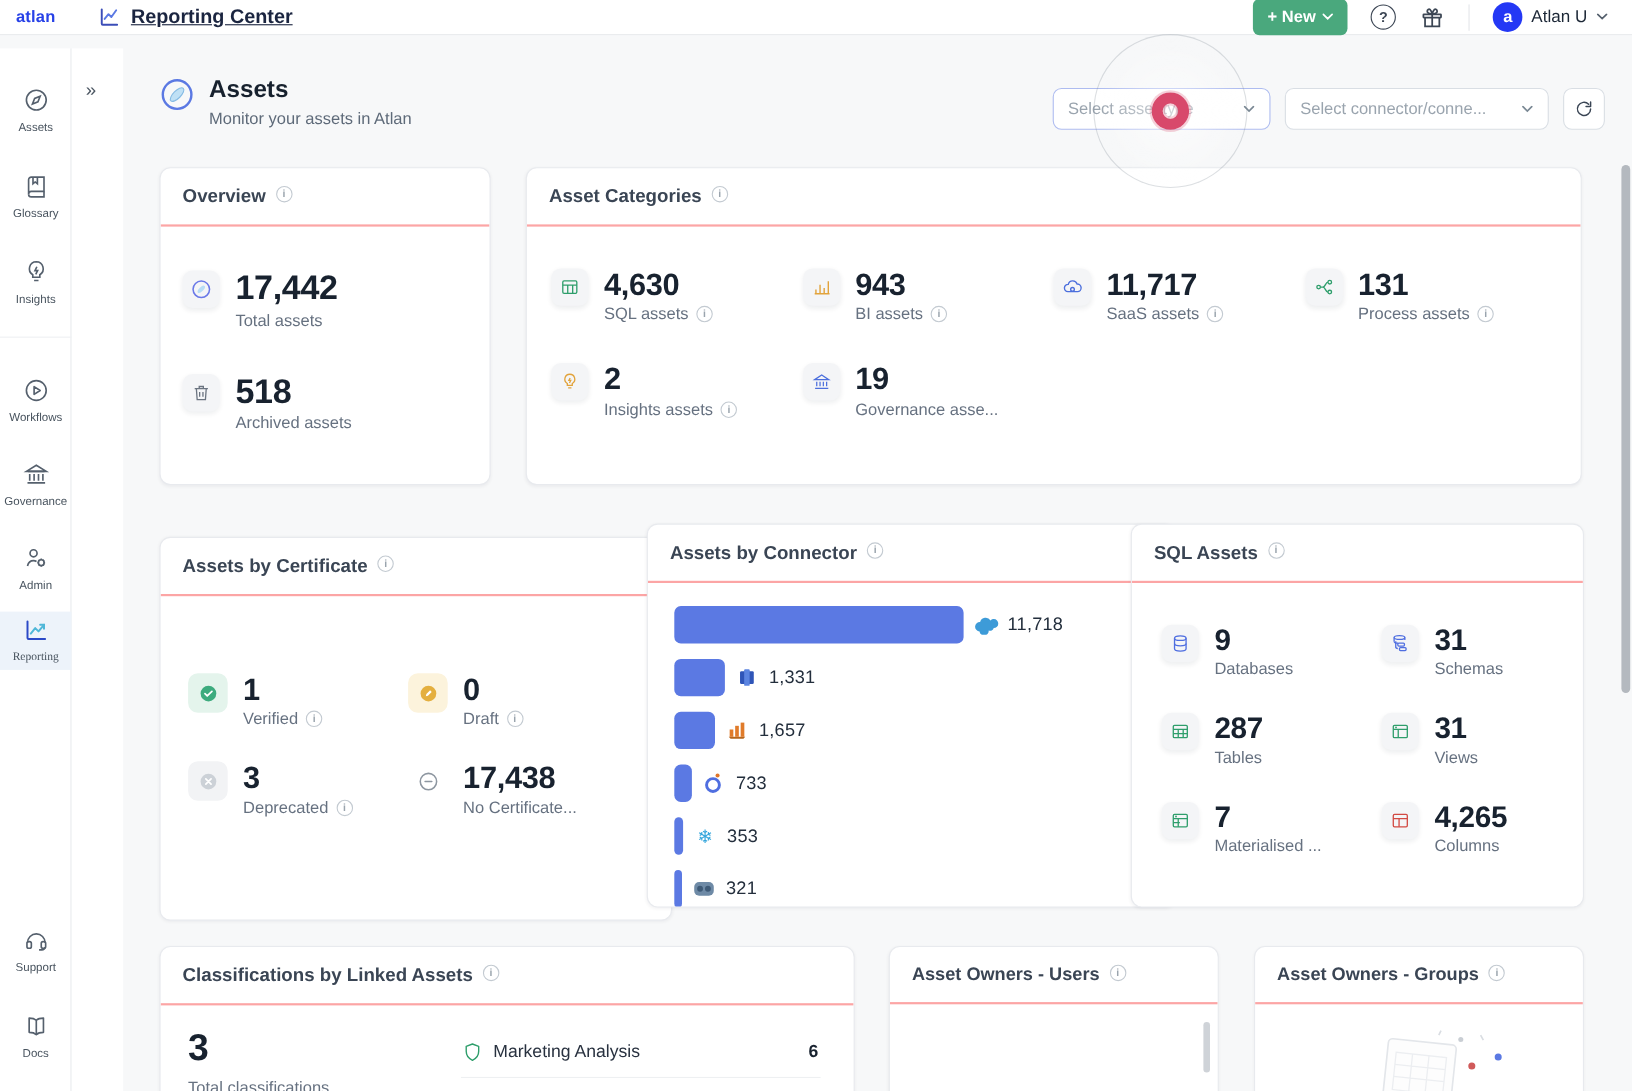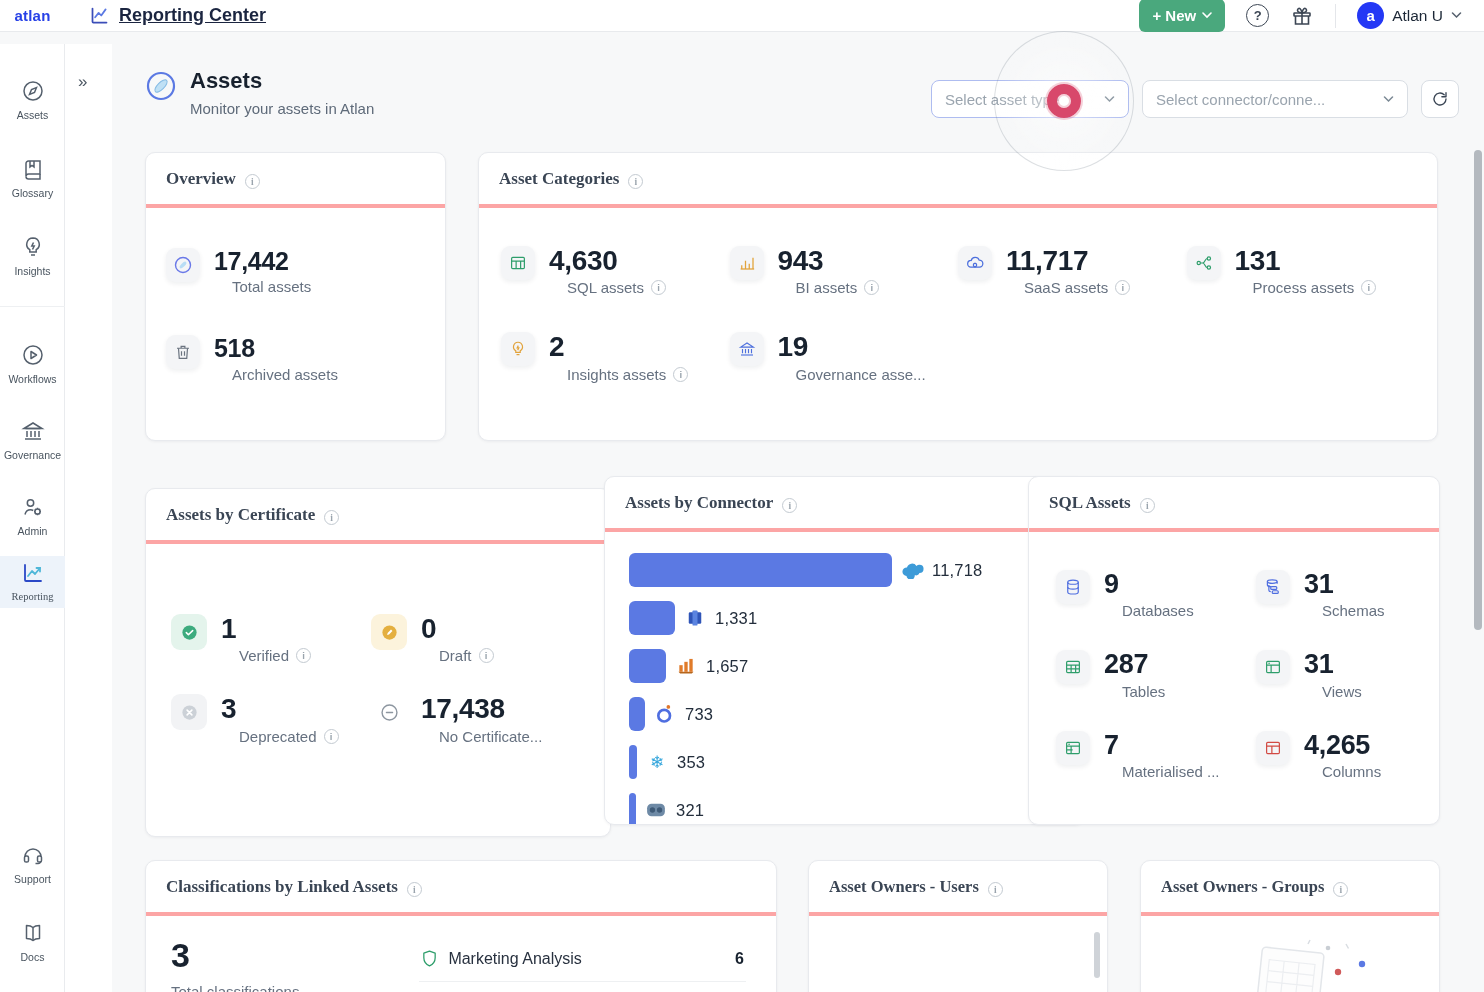--- a/index.html
+++ b/index.html
@@ -44,52 +44,52 @@
 
   .ph { position:absolute; left:33px; top:24px; display:flex; gap:13px; }
   .ph-title { font-size:22px; font-weight:bold; color:#17212e; line-height:1.2; }
   .ph-sub { font-size:15px; color:#5e6a79; margin-top:6px; }
 
   .ph-controls { position:absolute; top:36px; right:25px; display:flex; gap:13px; }
   .select { height:38px; background:#fff; border:1px solid #d9dee4; border-radius:8px; display:flex;
             align-items:center; justify-content:space-between; padding:0 13px; cursor:pointer; }
   .select.focus { border-color:#aebcf0; }
   .select-ph { font-size:15px; color:#9aa4ae; white-space:nowrap; overflow:hidden; }
-  .sel-1 { width:198px; } .sel-2 { width:266px; }
+  .sel-1 { width:198px; } .sel-2 { width:240px; }
   .btn-refresh { width:38px; height:38px; background:#fff; border:1px solid #d9dee4; border-radius:8px;
                  display:flex; align-items:center; justify-content:center; cursor:pointer; }
 
   
   .card { position:absolute; background:#fff; border:1px solid #e8eaee; border-radius:10px;
           box-shadow:0 1px 3px rgba(16,24,40,.05); overflow:hidden; }
-  .card-h { display:flex; align-items:flex-end; gap:9px; padding:16px 20px 15px; border-bottom:4px solid #fca5a5;
-            font-size:17px; font-weight:bold; color:#3a4554;font-family:Liberation Serif, serif; }
+  .card-h { display:flex; align-items:flex-start; gap:9px; padding:16px 20px 15px; border-bottom:2px solid #fca5a5;
+            font-size:17px; font-weight:bold; color:#3a4554; }
   .info { width:15px; height:15px; min-width:15px; border:1.2px solid #c3cad1; border-radius:50%; color:#9aa4ad;
           font-size:9.5px; display:inline-flex; align-items:center; justify-content:center; font-weight:bold;
           cursor:pointer; }
 
   .stat { display:flex; gap:14px; align-items:flex-start; }
   .stat-ic { width:34px; height:34px; min-width:34px; border-radius:9px; background:#f4f5f7;
              box-shadow:0 2px 5px rgba(16,24,40,.07); display:flex; align-items:center; justify-content:center; }
   .stat-val { font-size:28px; font-weight:bold; color:#18222f; line-height:1.05; letter-spacing:-.3px; }
-  .stat-lbl { font-size:15px; color:#667180; display:flex; align-items:center; gap:7px; margin-top:4px; white-space:nowrap;margin-left:18px; }
+  .stat-lbl { font-size:15px; color:#667180; display:flex; align-items:center; gap:7px; margin-top:4px; white-space:nowrap; }
 
   #card-overview { left:33px; top:108px; width:301px; height:289px; }
   #card-overview .body { padding:40px 20px 0; display:flex; flex-direction:column; gap:40px; }
-  #card-overview .stat-val { font-size:25px; }
+  #card-overview .stat-val { font-size:31px; }
 
   #card-categories { left:366px; top:108px; width:960px; height:289px; }
   #card-categories .body { padding:38px 22px 0; display:grid; grid-template-columns:repeat(4,1fr); row-gap:36px; }
 
   #card-cert { left:33px; top:444px; width:466px; height:349px; }
   #card-cert .body { padding:70px 25px 0; display:grid; grid-template-columns:200px 1fr; row-gap:30px; }
   .chip { width:36px; height:36px; min-width:36px; border-radius:9px; display:flex; align-items:center; justify-content:center; }
   .chip-green { background:#e4f4ec; } .chip-yellow { background:#fcf3dc; } .chip-gray { background:#f2f3f5; }
 
-  #card-conn { left:492px; top:432px; width:481px; height:349px; }
+  #card-conn { left:476px; top:432px; width:481px; height:349px; }
   #card-conn .body { position:relative; padding:14px 24px 0; height:292px;text-align:center; }
   .bar-row { height:48px; display:flex; align-items:center; gap:8px; }
   .bar { height:34px; background:#5b79e3; border-radius:6px; min-width:7px; }
   .bar-val { font-size:16.5px; color:#232e3c; letter-spacing:.2px; }
   .bar-ic { display:inline-flex; align-items:center; justify-content:center; width:24px; height:24px; }
   .conn-track { position:absolute; right:8px; top:8px; width:7px; height:258px; background:#f0f1f3; border-radius:4px; }
   .conn-thumb { position:absolute; right:8px; top:8px; width:7px; height:94px; background:#c2c7cd; border-radius:4px; cursor:pointer; }
 
   #card-sql { left:916px; top:432px; width:412px; height:349px; }
   #card-sql .body { padding:38px 27px 0; display:grid; grid-template-columns:200px 1fr; row-gap:31px; }

